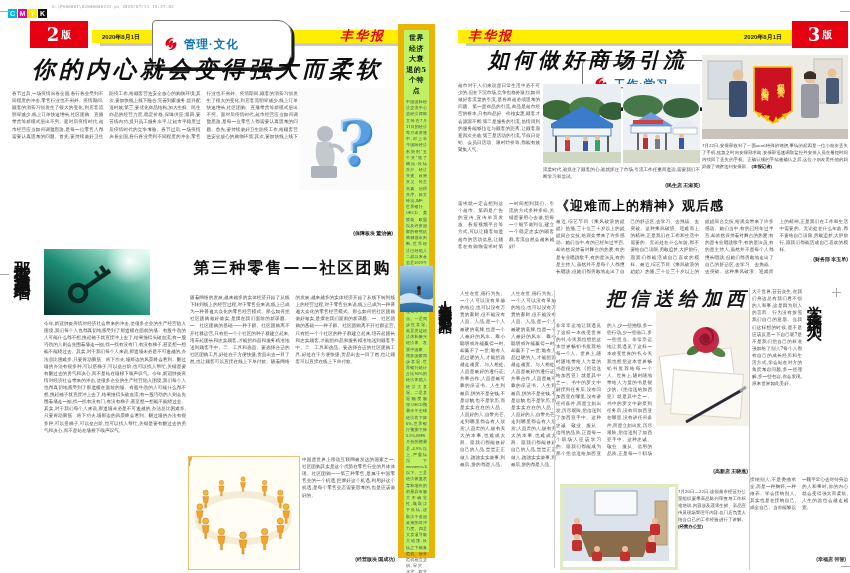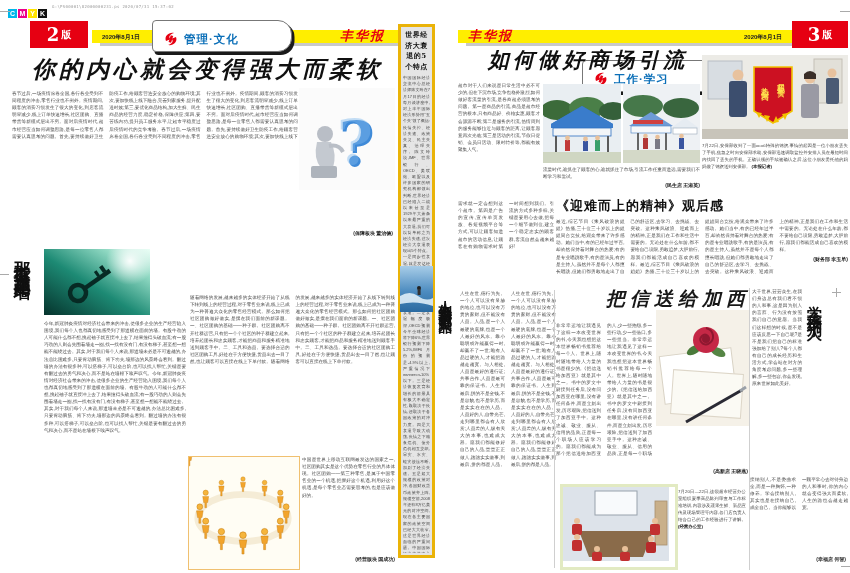--- a/index.html
+++ b/index.html
@@ -13,21 +13,21 @@
   .fileinfo{font:4px "DejaVu Sans Mono",monospace;color:#9a9a9a;letter-spacing:.3px;}
   .mark{background:#aaa;}
   
   .badge{background:#e60012;color:#fff;display:flex;align-items:center;justify-content:center;gap:2px;}
   .badge .num{font:bold 18px "DejaVu Serif",serif;}
   .badge .suf{font:bold 10px "Liberation Sans",sans-serif;}
   .ybar{background:#ffee00;}
   .ybarshadow{background:#c9c9c9;}
   .date{font:bold 6px "Liberation Sans",sans-serif;color:#222;}
   .tab{background:#fff;border:1px solid #777;border-radius:4px 14px 14px 4px;
-       box-shadow:2.5px 3px 0 #1a1a1a;display:flex;align-items:flex-end;gap:5px;padding:4px 10px;}
+       box-shadow:2.5px 3px 0 #1a1a1a;display:flex;align-items:center;gap:5px;padding:12px 10px;}
   .section-title{font:bold 11.5px "Liberation Sans",sans-serif;color:#0b6fb8;letter-spacing:1px;}
   .papername{font:bold italic 13px "DejaVu Serif",serif;color:#e60012;letter-spacing:2px;}
   
   .h-callig{font:900 italic 23px "DejaVu Serif",serif;color:#101010;text-align:center;letter-spacing:4px;}
   .h-serif{font:bold 16px "DejaVu Serif",serif;color:#101010;text-align:center;letter-spacing:2px;}
   .h-bold{font:bold 13px "Liberation Sans",sans-serif;color:#101010;letter-spacing:1px;}
   .h-script{font:900 italic 19px "DejaVu Serif",serif;color:#181818;letter-spacing:5px;}
   .vtitle{writing-mode:vertical-rl;text-orientation:upright;font:bold 17px "DejaVu Serif",serif;
           color:#101010;letter-spacing:3px;line-height:1.1;}
   .vtitle.small{font-size:13.5px;letter-spacing:2px;}
@@ -35,21 +35,21 @@
   .boxtitle{font:bold 7px "DejaVu Serif",serif;text-align:center;letter-spacing:.5px;line-height:1.5;color:#111;}
   
   .t{font-size:4.6px;line-height:1.55;color:#474747;text-align:justify;overflow:hidden;
      font-family:"Liberation Sans",sans-serif;}
   .t2{column-count:2;column-gap:6px;}
   .t4{column-count:4;column-gap:6px;}
   .byline{font:bold 5px "Liberation Sans",sans-serif;color:#222;text-align:right;background:#fff;}
   .caption{font-size:4.4px;line-height:1.6;color:#444;text-align:justify;overflow:hidden;}
   .credit{font-weight:bold;color:#222;}
   .rule{background:#cfcfcf;}
-  .econbox{border:3px solid #eab308;background:#e5e5e5;padding:3px 2px;box-sizing:border-box;}
+  .econbox{border:6px solid #eab308;background:#bef264;padding:3px 2px;box-sizing:border-box;}
   .imgframe{overflow:hidden;}
 </style>
 </head>
 <body>
 
 <div id="sheet">
 
   <div class="abs cmyk" style="left:8px;top:2px;">
     <span class="c1">C</span><span class="c2">M</span><span class="c3">Y</span><span class="c4">K</span>
   </div>
@@ -131,20 +131,21 @@
       <g transform="translate(34,44) rotate(-35)">
         <circle cx="0" cy="0" r="8" fill="none" stroke="#072a24" stroke-width="4.5"></circle>
         <rect x="7" y="-2.2" width="32" height="4.4" fill="#072a24"></rect>
         <rect x="32" y="-9" width="4" height="7" fill="#072a24"></rect>
         <rect x="25" y="-8" width="3.2" height="6" fill="#072a24"></rect>
       </g>
     </svg>
   </div>
   <div class="abs t" style="left:44px;top:320px;width:142px;height:248px;">今年,新冠肺炎疫情对经济社会带来的冲击,使很多企业的生产经营陷入困境,我们每个人也都真切地感受到了那道横在面前的墙。有股牛劲的人可能什么都不想,挽起袖子就直接冲上去了,结果撞得头破血流;有一股巧劲的人则会先围着墙走一圈,找一找有没有门,有没有梯子,甚至想一想能不能绕过去。其实,对于我们每个人来说,那道墙未必是不可逾越的,办法总比困难多,只要肯动脑筋、肯下功夫,墙那边的风景终会看到。翻过墙的办法有很多种,可以搭梯子,可以垒台阶,也可以找人帮忙,关键是要有翻过去的勇气和决心,而不是站在墙根下唉声叹气。今年,新冠肺炎疫情对经济社会带来的冲击,使很多企业的生产经营陷入困境,我们每个人也都真切地感受到了那道横在面前的墙。有股牛劲的人可能什么都不想,挽起袖子就直接冲上去了,结果撞得头破血流;有一股巧劲的人则会先围着墙走一圈,找一找有没有门,有没有梯子,甚至想一想能不能绕过去。其实,对于我们每个人来说,那道墙未必是不可逾越的,办法总比困难多,只要肯动脑筋、肯下功夫,墙那边的风景终会看到。翻过墙的办法有很多种,可以搭梯子,可以垒台阶,也可以找人帮忙,关键是要有翻过去的勇气和决心,而不是站在墙根下唉声叹气。</div>
 
+  <div class="abs h-serif" style="left:190px;top:258px;width:205px;">第三种零售——社区团购</div>
   <div class="abs t t2" style="left:190px;top:294px;width:205px;height:158px;">随着网络的发展,越来越多的实体经济开始了从线下转到线上的经营过程,对于零售业来说,线上已成为一种普遍大众化的零售经营模式。那么如何把社区团购做好做实,是摆在我们面前的新课题。一、社区团购的基础——种子群。社区团购离不开社群运营,只有把一个个社区的种子群建立起来,培养起团长和忠实顾客,才能把商品和服务精准地送到顾客手中。二、工具和选品。要选择合适的社区团购工具,好处在于方便快捷,货品出去一目了然,也让顾客可以直接在线上下单付款。随着网络的发展,越来越多的实体经济开始了从线下转到线上的经营过程,对于零售业来说,线上已成为一种普遍大众化的零售经营模式。那么如何把社区团购做好做实,是摆在我们面前的新课题。一、社区团购的基础——种子群。社区团购离不开社群运营,只有把一个个社区的种子群建立起来,培养起团长和忠实顾客,才能把商品和服务精准地送到顾客手中。二、工具和选品。要选择合适的社区团购工具,好处在于方便快捷,货品出去一目了然,也让顾客可以直接在线上下单付款。</div>
   <div class="abs imgframe" style="left:188px;top:456px;width:110px;height:112px;border:1px solid #f0c070;background:#fffdf4;">
     <svg width="108" height="110" viewBox="0 0 110 112">
       <ellipse cx="55" cy="62" rx="46" ry="24" fill="none" stroke="#f5ecd6" stroke-width="7"></ellipse>
       <g id="figset">
         <g id="fig">
             <circle cx="0" cy="-7" r="2.8" fill="#f6b53c" stroke="#c67f14" stroke-width="0.5"></circle>
         <path d="M-3.2,-3 L3.2,-3 L2.2,3.5 L0.9,3.5 L0.9,9 L-0.9,9 L-0.9,3.5 L-2.2,3.5 Z" fill="#f2a42c" stroke="#c67f14" stroke-width="0.4"></path>
           </g>
       </g>

